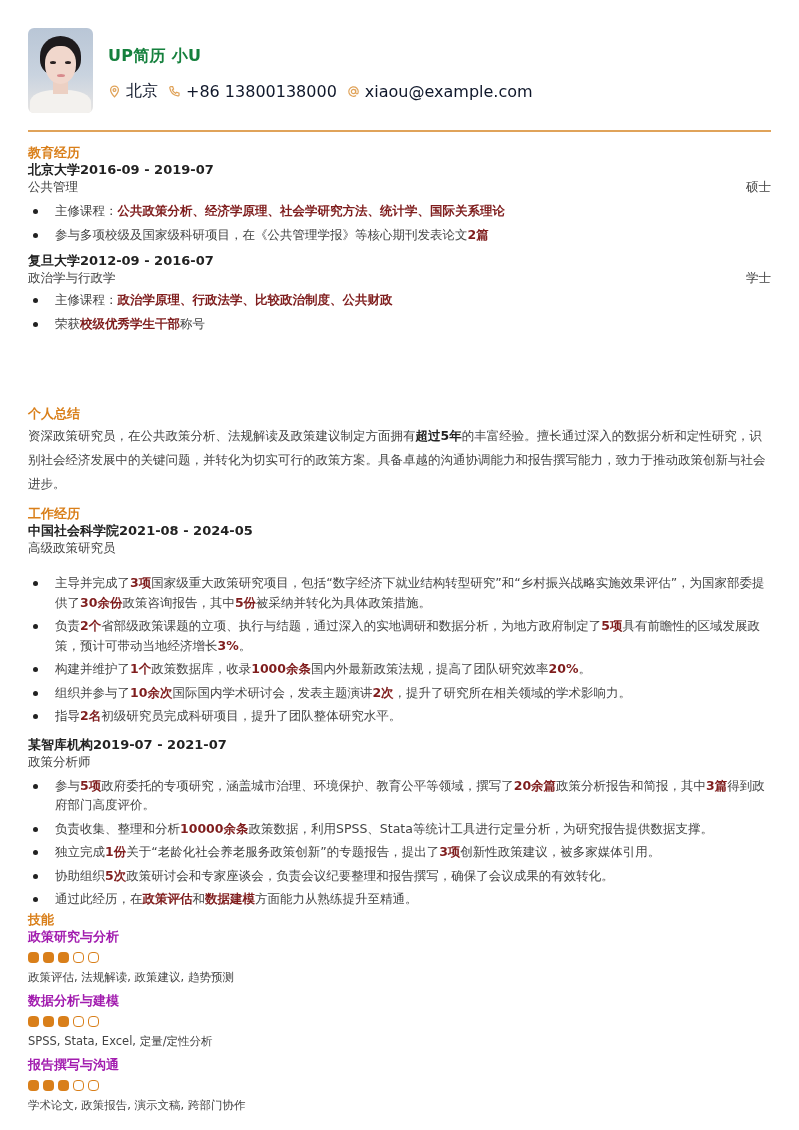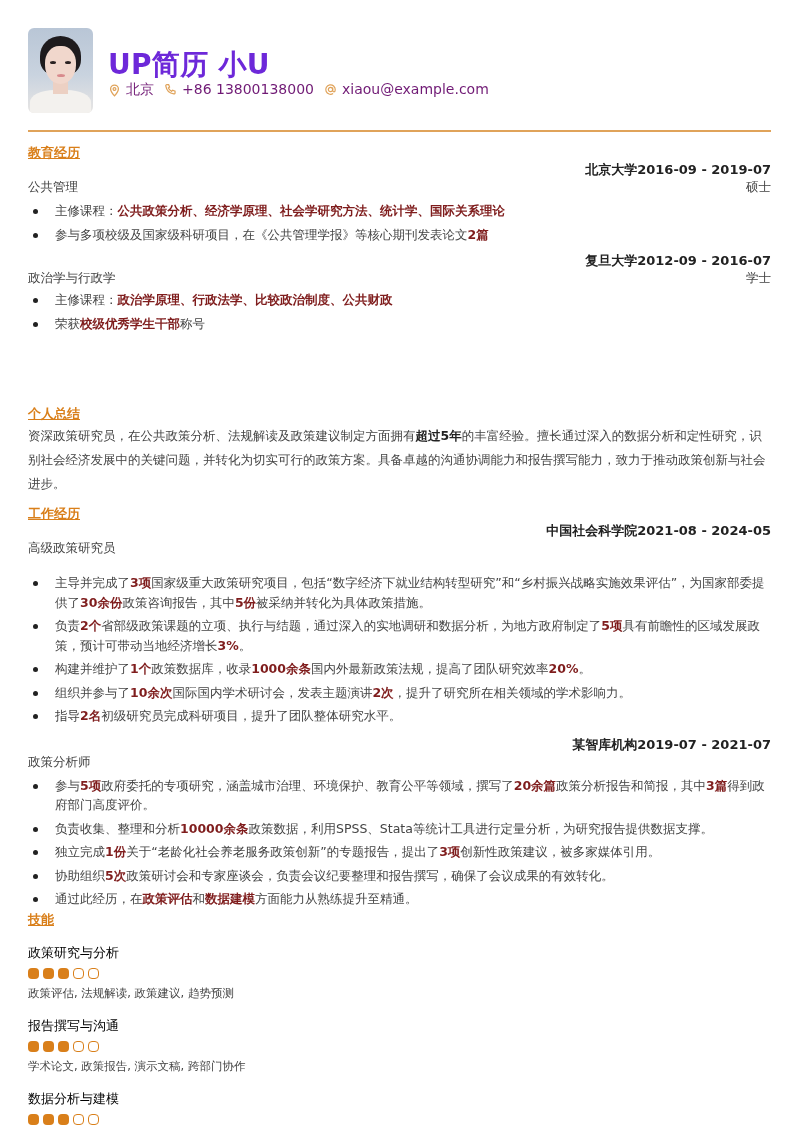--- a/index.html
+++ b/index.html
@@ -9,41 +9,41 @@
   .header { position: absolute; left: 28px; top: 28px; width: 743px; height: 86px; }
   .photo { position: absolute; left: 0; top: 0; width: 65px; height: 85px; border-radius: 6px;
            background: linear-gradient(180deg, #b9c6d6 0%, #c9d3df 55%, #e8e6e4 100%); overflow: hidden; }
   .photo .hair { position: absolute; left: 12px; top: 8px; width: 41px; height: 40px; border-radius: 50% 50% 40% 40%; background: #1e1b1d; }
   .photo .face { position: absolute; left: 17px; top: 18px; width: 31px; height: 38px; border-radius: 45% 45% 50% 50%; background: #f1d7cc; }
   .photo .neck { position: absolute; left: 25px; top: 52px; width: 15px; height: 14px; background: #ecd0c3; }
   .photo .coat { position: absolute; left: 2px; top: 62px; width: 61px; height: 30px; border-radius: 40% 40% 0 0; background: #f3f1ee; }
   .photo .eye { position: absolute; top: 33px; width: 6px; height: 3px; border-radius: 50%; background: #2a2222; }
   .photo .lip { position: absolute; left: 29px; top: 46px; width: 8px; height: 3px; border-radius: 50%; background: #d88a8c; }
 
-  .name { position: absolute; left: 80px; top: 18px; font-size: 28px; font-weight: bold; color: #6d28d9; letter-spacing: 0.3px; }
-  .contacts { position: absolute; left: 80px; top: 53px; display: flex; align-items: flex-start; font-size: 14px; color: #701a75; }
+  .name { position: absolute; left: 80px; top: 18px; font-size: 16px; font-weight: bold; color: #15803d; letter-spacing: 0.3px; }
+  .contacts { position: absolute; left: 80px; top: 53px; display: flex; align-items: center; font-size: 16px; color: #0f172a; }
   .contact { display: flex; align-items: center; margin-right: 10px; }
   .contact .ic { width: 13px; height: 13px; margin-right: 5px; display: inline-block; }
 
   .divider { position: absolute; left: 28px; top: 130px; width: 743px; height: 2px; background: #e0a35a; }
 
   .section { position: absolute; left: 28px; width: 743px; }
-  .sec-title { font-size: 13px; font-weight: bold; color: #d97f1a; line-height: 16px; text-decoration: underline; }
-  .entry-head { display: flex; justify-content: flex-end; line-height: 17px; }
+  .sec-title { font-size: 13px; font-weight: bold; color: #d97f1a; line-height: 16px; }
+  .entry-head { display: flex; justify-content: flex-start; line-height: 17px; }
   .entry-org { font-weight: bold; color: #222; font-size: 13px; }
   .entry-date { font-weight: bold; color: #222; font-size: 13px; }
   .entry-sub { display: flex; justify-content: space-between; line-height: 17px; color: #444; font-size: 12.5px; }
   ul.bullets { list-style: none; margin-top: 4px; }
   ul.bullets li { position: relative; padding-left: 27px; line-height: 19.5px; margin-bottom: 4px; color: #444; font-size: 12.5px; }
   ul.bullets li::before { content: ""; position: absolute; left: 5px; top: 8px; width: 5px; height: 5px; border-radius: 50%; background: #222; }
   ul.bullets li b { color: #7f1d1d; font-weight: bold; }
   .summary { line-height: 24px; color: #444; font-size: 12.5px; margin-top: 2px; }
   .summary b { color: #222; }
 
-  .skill-name { font-weight: normal; color: #000000; font-size: 13px; line-height: 17px; margin-top: 16px; }
+  .skill-name { font-weight: bold; color: #a21caf; font-size: 13px; line-height: 17px; margin-top: 0; }
   .dots { display: flex; margin-top: 7px; height: 11px; }
   .dot { width: 11px; height: 11px; border-radius: 4px; margin-right: 4px; }
   .dot.on { background: #d97f1a; }
   .dot.off { background: #fff; border: 1.6px solid #d97f1a; }
   .skill-tags { font-size: 11.5px; color: #444; margin-top: 6px; line-height: 16px; }
 </style>
 </head>
 <body>
 
 <div class="header">
@@ -168,35 +168,35 @@
         <div class="dots">
           <span class="dot on"></span>
           <span class="dot on"></span>
           <span class="dot on"></span>
           <span class="dot off"></span>
           <span class="dot off"></span>
         </div>
         <div class="skill-tags">政策评估, 法规解读, 政策建议, 趋势预测</div>
       </div>
       <div style="margin-top: 7px;">
+        <div class="skill-name">数据分析与建模</div>
+        <div class="dots">
+          <span class="dot on"></span>
+          <span class="dot on"></span>
+          <span class="dot on"></span>
+          <span class="dot off"></span>
+          <span class="dot off"></span>
+        </div>
+        <div class="skill-tags">SPSS, Stata, Excel, 定量/定性分析</div>
+      </div>
+      <div style="margin-top: 7px;">
         <div class="skill-name">报告撰写与沟通</div>
         <div class="dots">
           <span class="dot on"></span>
           <span class="dot on"></span>
           <span class="dot on"></span>
           <span class="dot off"></span>
           <span class="dot off"></span>
         </div>
         <div class="skill-tags">学术论文, 政策报告, 演示文稿, 跨部门协作</div>
       </div>
-      <div style="margin-top: 7px;">
-        <div class="skill-name">数据分析与建模</div>
-        <div class="dots">
-          <span class="dot on"></span>
-          <span class="dot on"></span>
-          <span class="dot on"></span>
-          <span class="dot off"></span>
-          <span class="dot off"></span>
-        </div>
-        <div class="skill-tags">SPSS, Stata, Excel, 定量/定性分析</div>
-      </div>
     </div>
 </div>
 
 </body></html>

